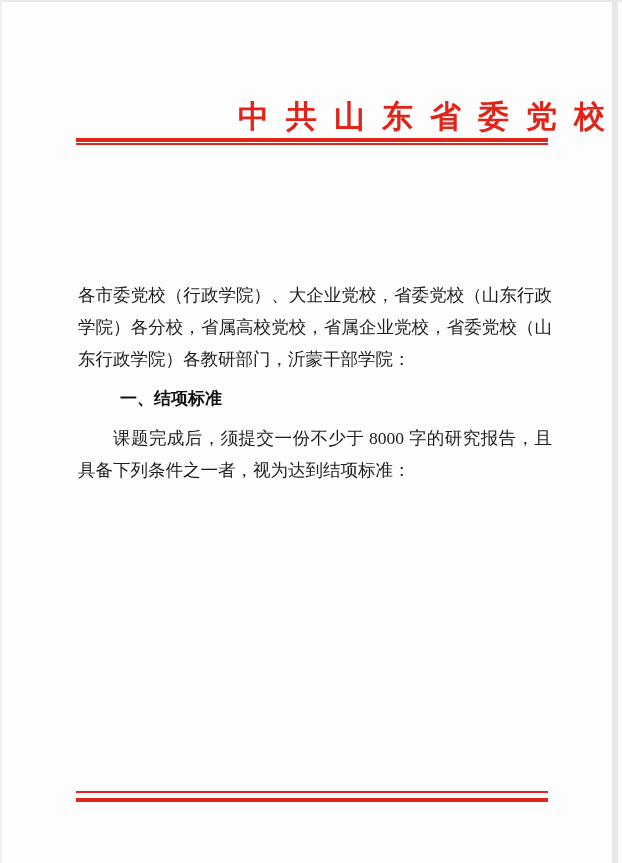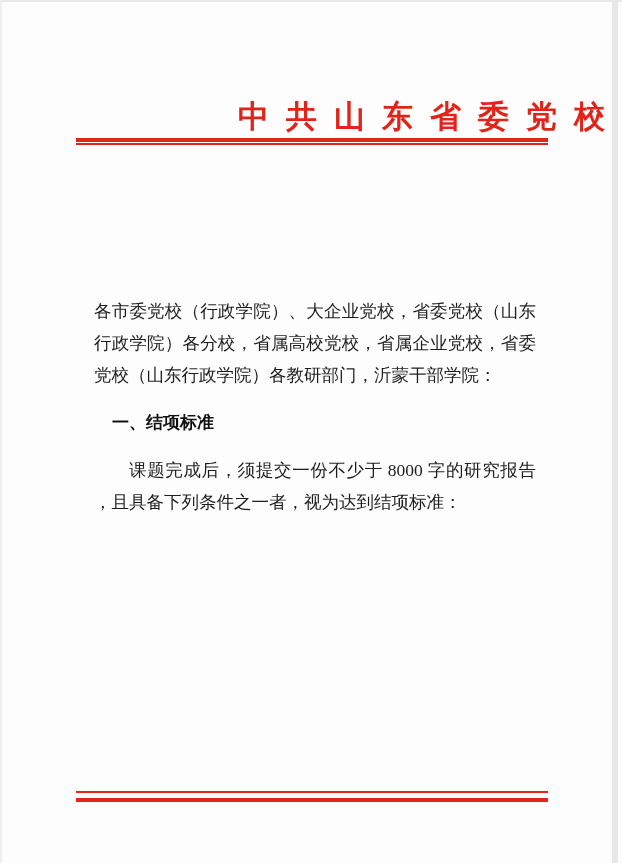--- a/index.html
+++ b/index.html
@@ -63,28 +63,28 @@
     top: 280px;
     left: 78px;
     width: 474px;
     font-size: 17.5px;
     line-height: 31.8px;
     color: #1d1d1d;
     text-align: justify;
     text-justify: inter-ideograph;
   }
   .body-text p {
-    margin: 16px;
+    margin: 0;
     text-indent: 2em;
     word-break: break-all;
     line-break: anywhere;
   }
   .body-text p.addressee { text-indent: 0; }
   .body-text .section-heading {
-    margin: 0;
+    margin: 8px;
     text-indent: 2em;
     font-weight: bold;
     color: #111;
     font-family: "Liberation Sans", "DejaVu Sans", sans-serif;
     font-size: 17px;
   }
 </style>
 </head>
 <body>
 

